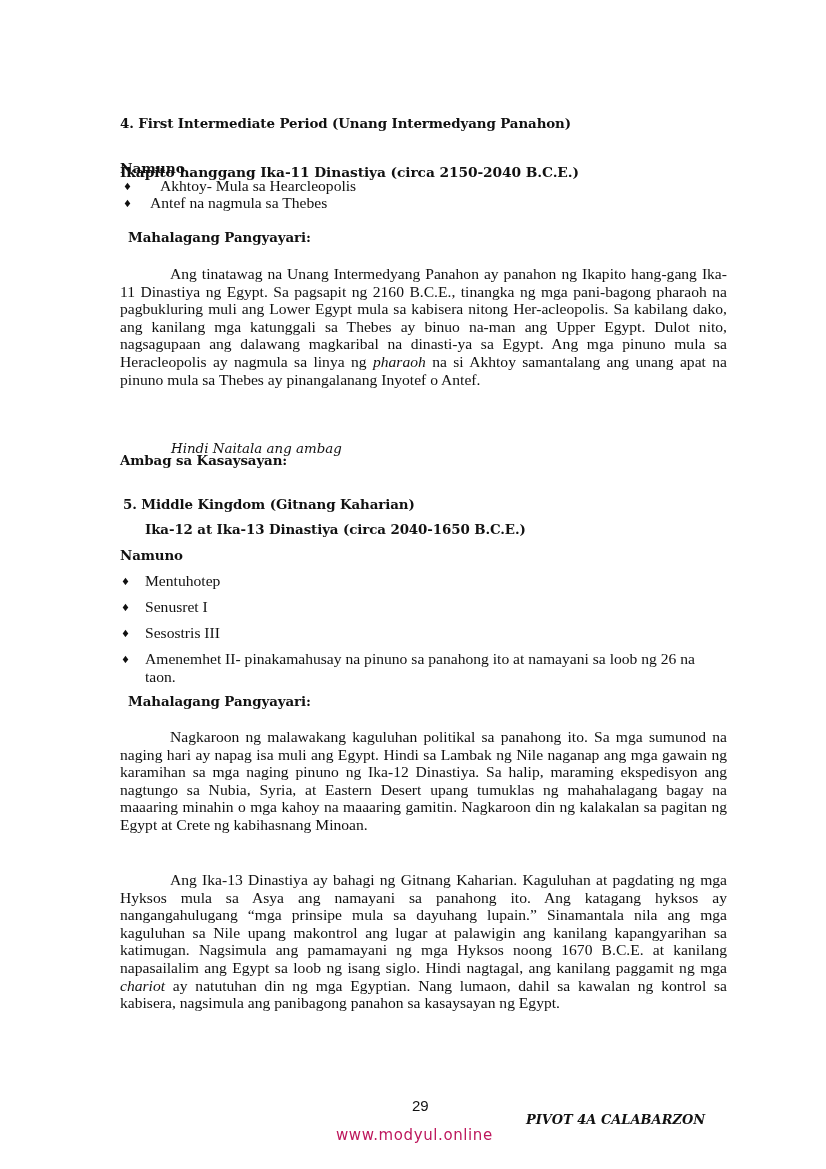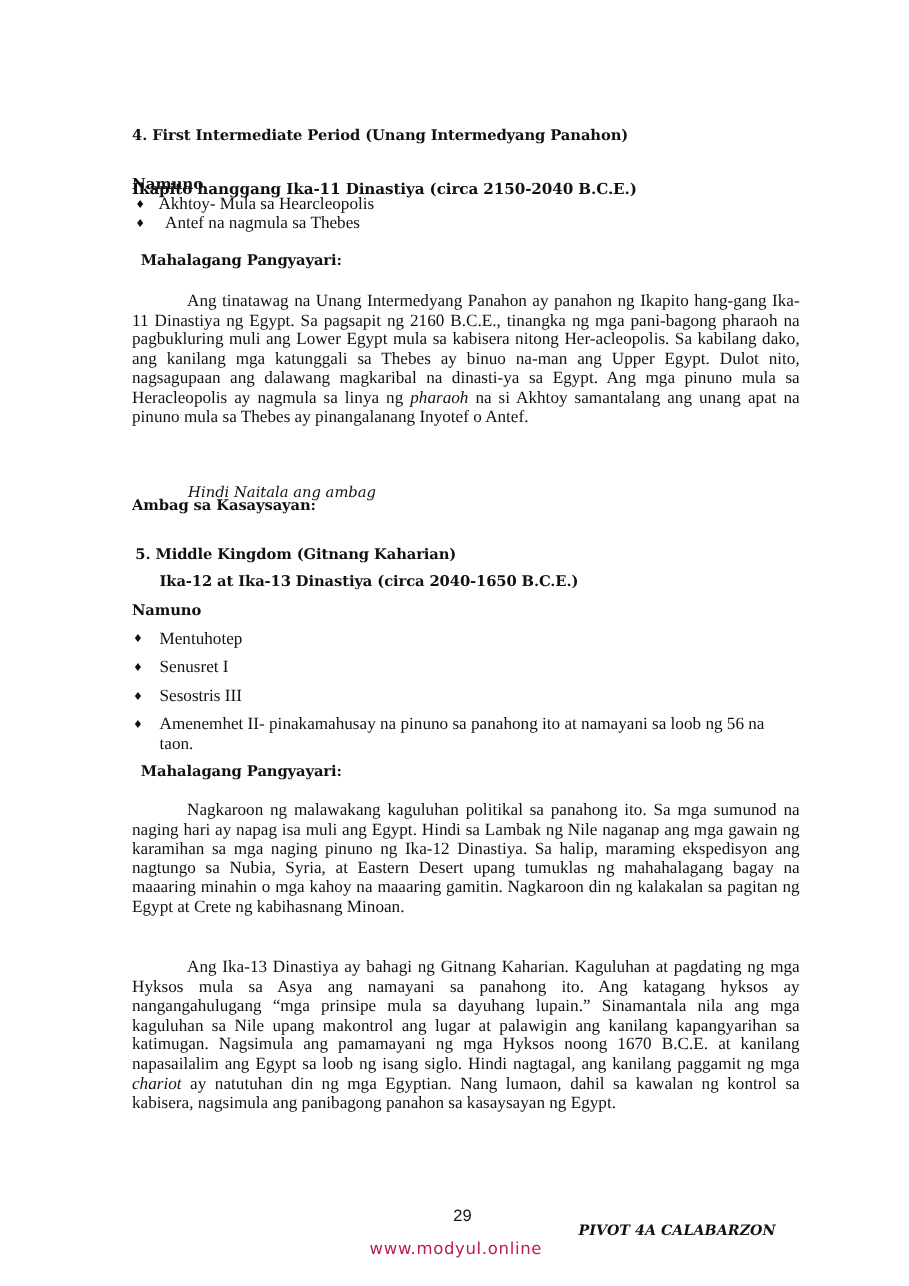--- a/index.html
+++ b/index.html
@@ -21,21 +21,21 @@
 </head>
 <body>
 
 <div class="page">
 
   <div class="abs h-bold" style="left:120px; top:115px;">4. First Intermediate Period (Unang Intermedyang Panahon)</div>
   <div class="abs h-bold" style="left:120px; top:136px; font-size:13.8px;margin-top:28px;">Ikapito hanggang Ika-11 Dinastiya (circa 2150-2040 B.C.E.)</div>
   <div class="abs h-bold" style="left:120px; top:160px; font-size:13.8px;">Namuno</div>
 
   <span class="bullet serif" style="left:123px; top:181px;">♦</span>
-  <span class="bullet-text body-text" style="left:144px; top:177px;text-align:right;">Akhtoy- Mula sa Hearcleopolis</span>
+  <span class="bullet-text body-text" style="left:160px; top:177px;text-align:right;">Akhtoy- Mula sa Hearcleopolis</span>
   <span class="bullet serif" style="left:123px; top:198px;">♦</span>
   <span class="bullet-text body-text" style="left:150px; top:194px;">Antef na nagmula sa Thebes</span>
 
   <div class="abs h-bold" style="left:128px; top:229px;">Mahalagang Pangyayari:</div>
 
   <p class="abs body-text justify indent" style="left:120px; top:265px; width:607px; margin:0;"><span>Ang tinatawag na Unang Intermedyang Panahon ay panahon ng Ikapito hang-gang Ika-11 Dinastiya ng Egypt. Sa pagsapit ng 2160 B.C.E., tinangka ng mga pani-bagong pharaoh na pagbukluring muli ang Lower Egypt mula sa kabisera nitong Her-acleopolis. Sa kabilang dako, ang kanilang mga katunggali sa Thebes ay binuo na-man ang Upper Egypt. Dulot nito, nagsagupaan ang dalawang magkaribal na dinasti-ya sa Egypt. Ang mga pinuno mula sa Heracleopolis ay nagmula sa linya ng </span><span class="italic">pharaoh</span><span> na si Akhtoy samantalang ang unang apat na pinuno mula sa Thebes ay pinangalanang Inyotef o Antef.</span></p>
 
   <div class="abs h-bold" style="left:120px; top:412px;margin-top:40px;">Ambag sa Kasaysayan:</div>
   <div class="abs serif italic" style="left:171px; top:441px; font-size:13.4px;">Hindi Naitala ang ambag</div>
 
@@ -46,21 +46,21 @@
   <span class="bullet serif" style="left:121px; top:576px;">♦</span>
   <span class="bullet-text body-text" style="left:145px; top:572px;">Mentuhotep</span>
 
   <span class="bullet serif" style="left:121px; top:602px;">♦</span>
   <span class="bullet-text body-text" style="left:145px; top:598px;">Senusret I</span>
 
   <span class="bullet serif" style="left:121px; top:628px;">♦</span>
   <span class="bullet-text body-text" style="left:145px; top:624px;">Sesostris III</span>
 
   <span class="bullet serif" style="left:121px; top:654px;">♦</span>
-  <span class="bullet-text body-text" style="left:145px; top:650px; width:575px;">Amenemhet II- pinakamahusay na pinuno sa panahong ito at namayani sa loob ng 56 na taon.</span>
+  <span class="bullet-text body-text" style="left:145px; top:650px; width:575px;">Amenemhet II- pinakamahusay na pinuno sa panahong ito at namayani sa loob ng 26 na taon.</span>
 
   <div class="abs h-bold" style="left:128px; top:693px;">Mahalagang Pangyayari:</div>
 
   <p class="abs body-text justify indent" style="left:120px; top:728px; width:607px; margin:0;">Nagkaroon ng malawakang kaguluhan politikal sa panahong ito. Sa mga sumunod na naging hari ay napag isa muli ang Egypt. Hindi sa Lambak ng Nile naganap ang mga gawain ng karamihan sa mga naging pinuno ng Ika-12 Dinastiya. Sa halip, maraming ekspedisyon ang nagtungo sa Nubia, Syria, at Eastern Desert upang tumuklas ng mahahalagang bagay na maaaring minahin o mga kahoy na maaaring gamitin. Nagkaroon din ng kalakalan sa pagitan ng Egypt at Crete ng kabihasnang Minoan.</p>
 
   <p class="abs body-text justify indent" style="left:120px; top:871px; width:607px; margin:0;"><span>Ang Ika-13 Dinastiya ay bahagi ng Gitnang Kaharian. Kaguluhan at pagdating ng mga Hyksos mula sa Asya ang namayani sa panahong ito. Ang katagang hyksos ay nangangahulugang “mga prinsipe mula sa dayuhang lupain.” Sinamantala nila ang mga kaguluhan sa Nile upang makontrol ang lugar at palawigin ang kanilang kapangyarihan sa katimugan. Nagsimula ang pamamayani ng mga Hyksos noong 1670 B.C.E. at kanilang napasailalim ang Egypt sa loob ng isang siglo. Hindi nagtagal, ang kanilang paggamit ng mga </span><span class="italic">chariot</span><span> ay natutuhan din ng mga Egyptian. Nang lumaon, dahil sa kawalan ng kontrol sa kabisera, nagsimula ang panibagong panahon sa kasaysayan ng Egypt.</span></p>
 
   <div class="abs footer-label" style="left:526px; top:1112px;font-weight:bold;">PIVOT 4A CALABARZON</div>
   <div class="abs page-num" style="left:412px; top:1097px;">29</div>
   <div class="abs watermark" style="left:336px; top:1126px;">www.modyul.online</div>

